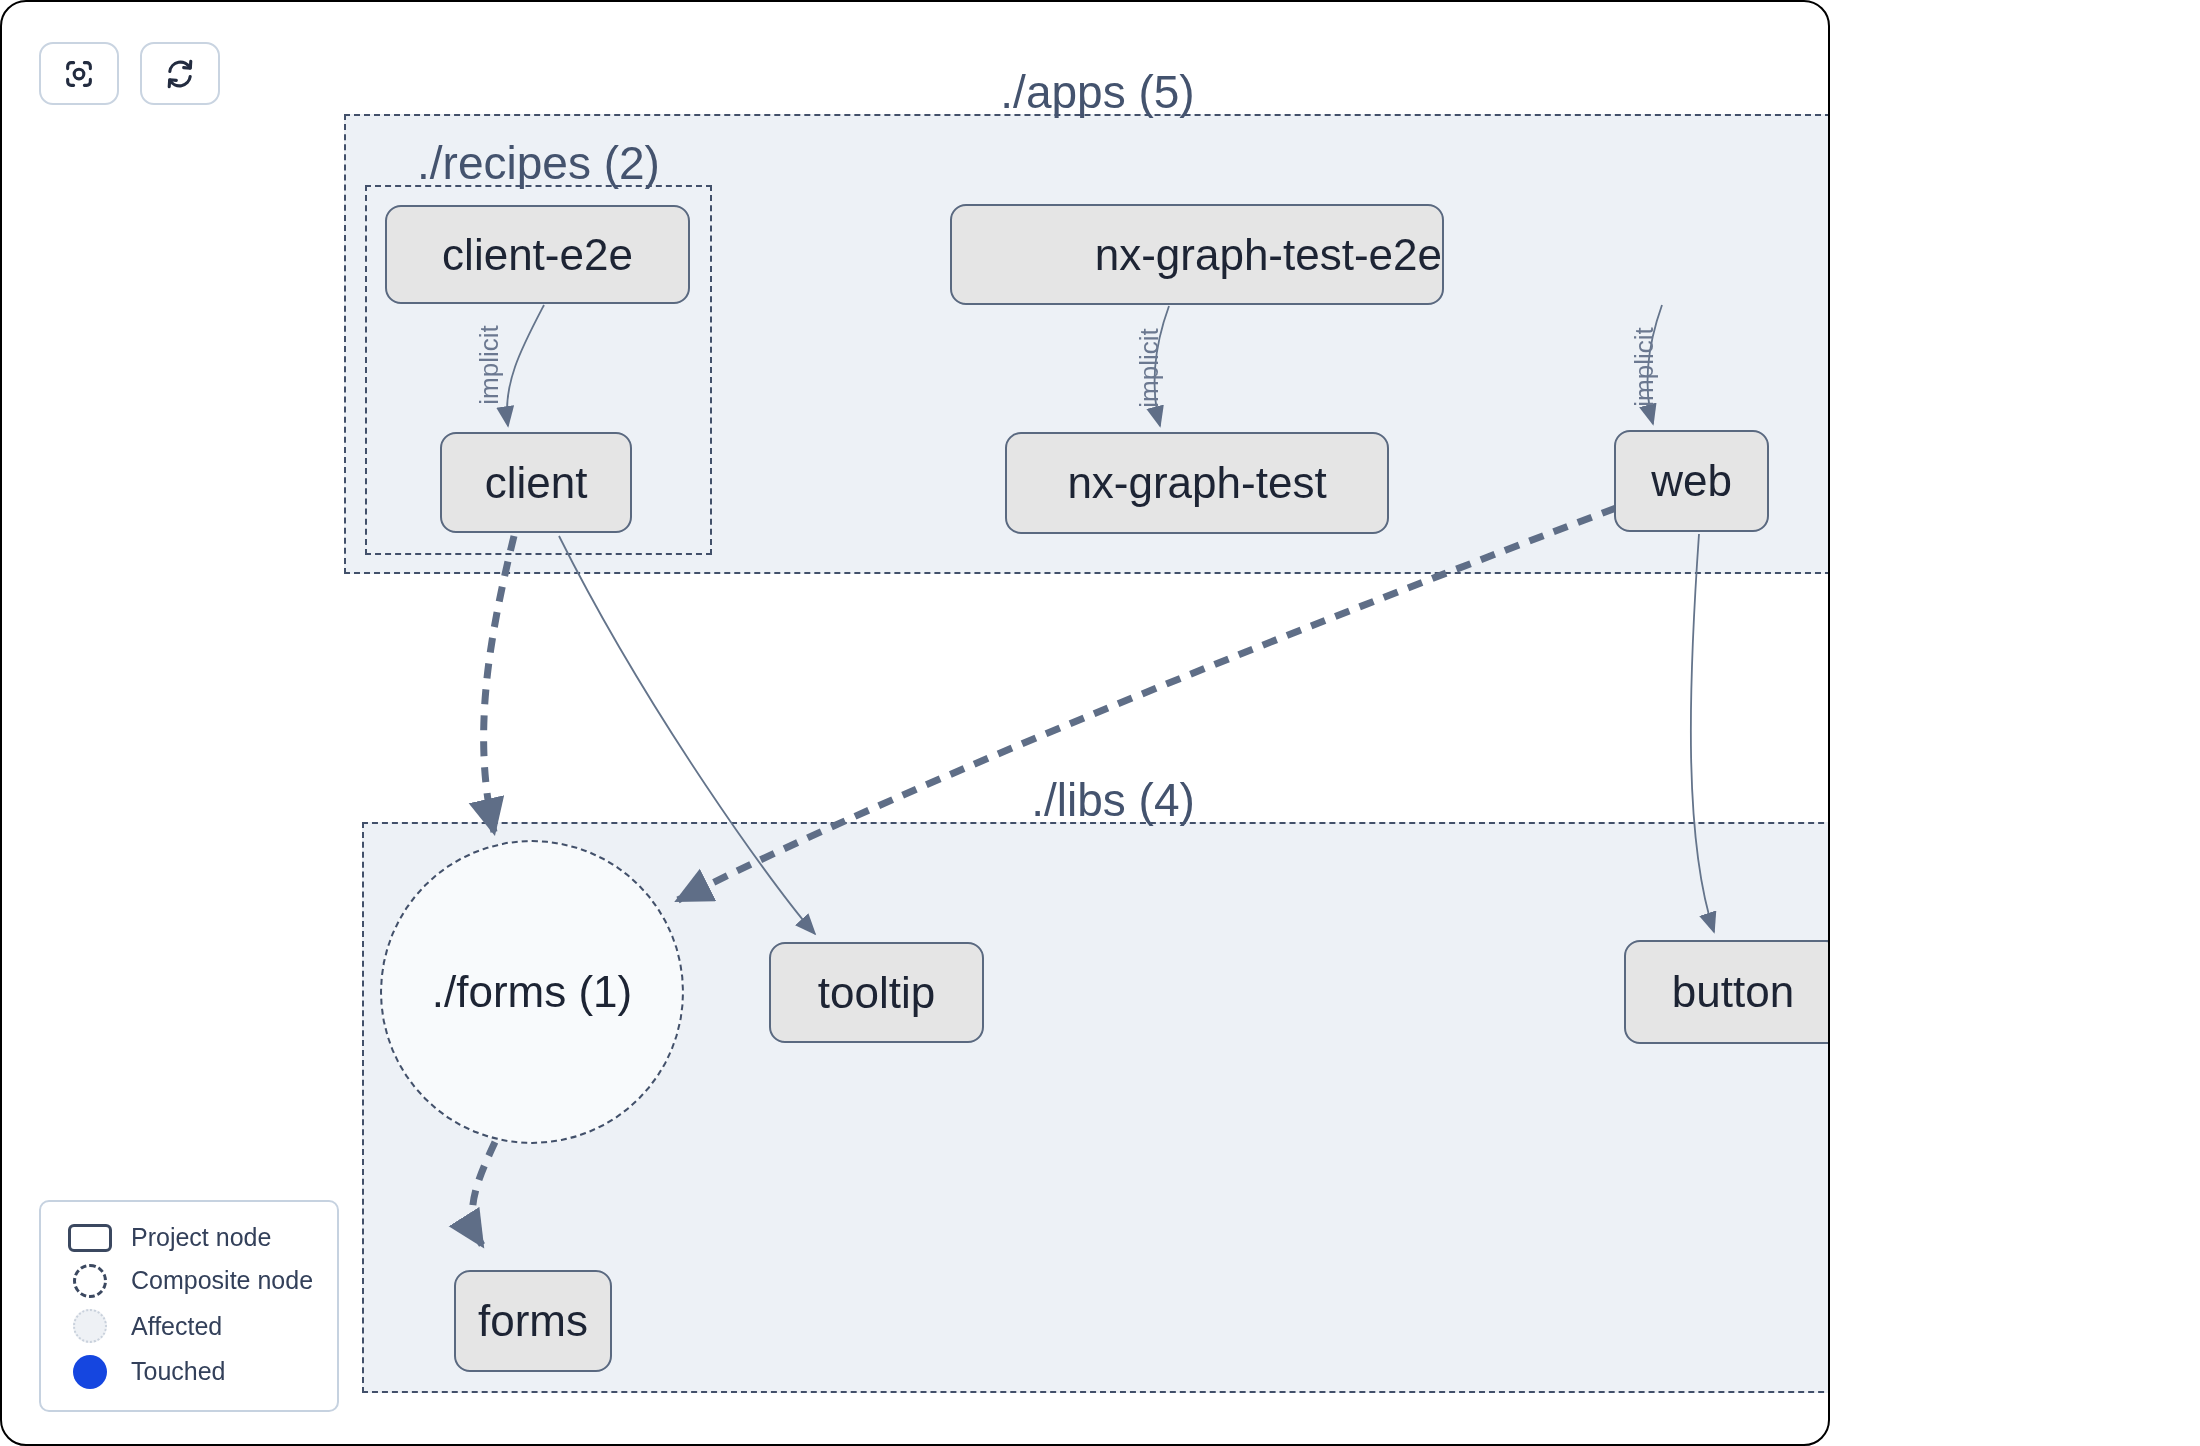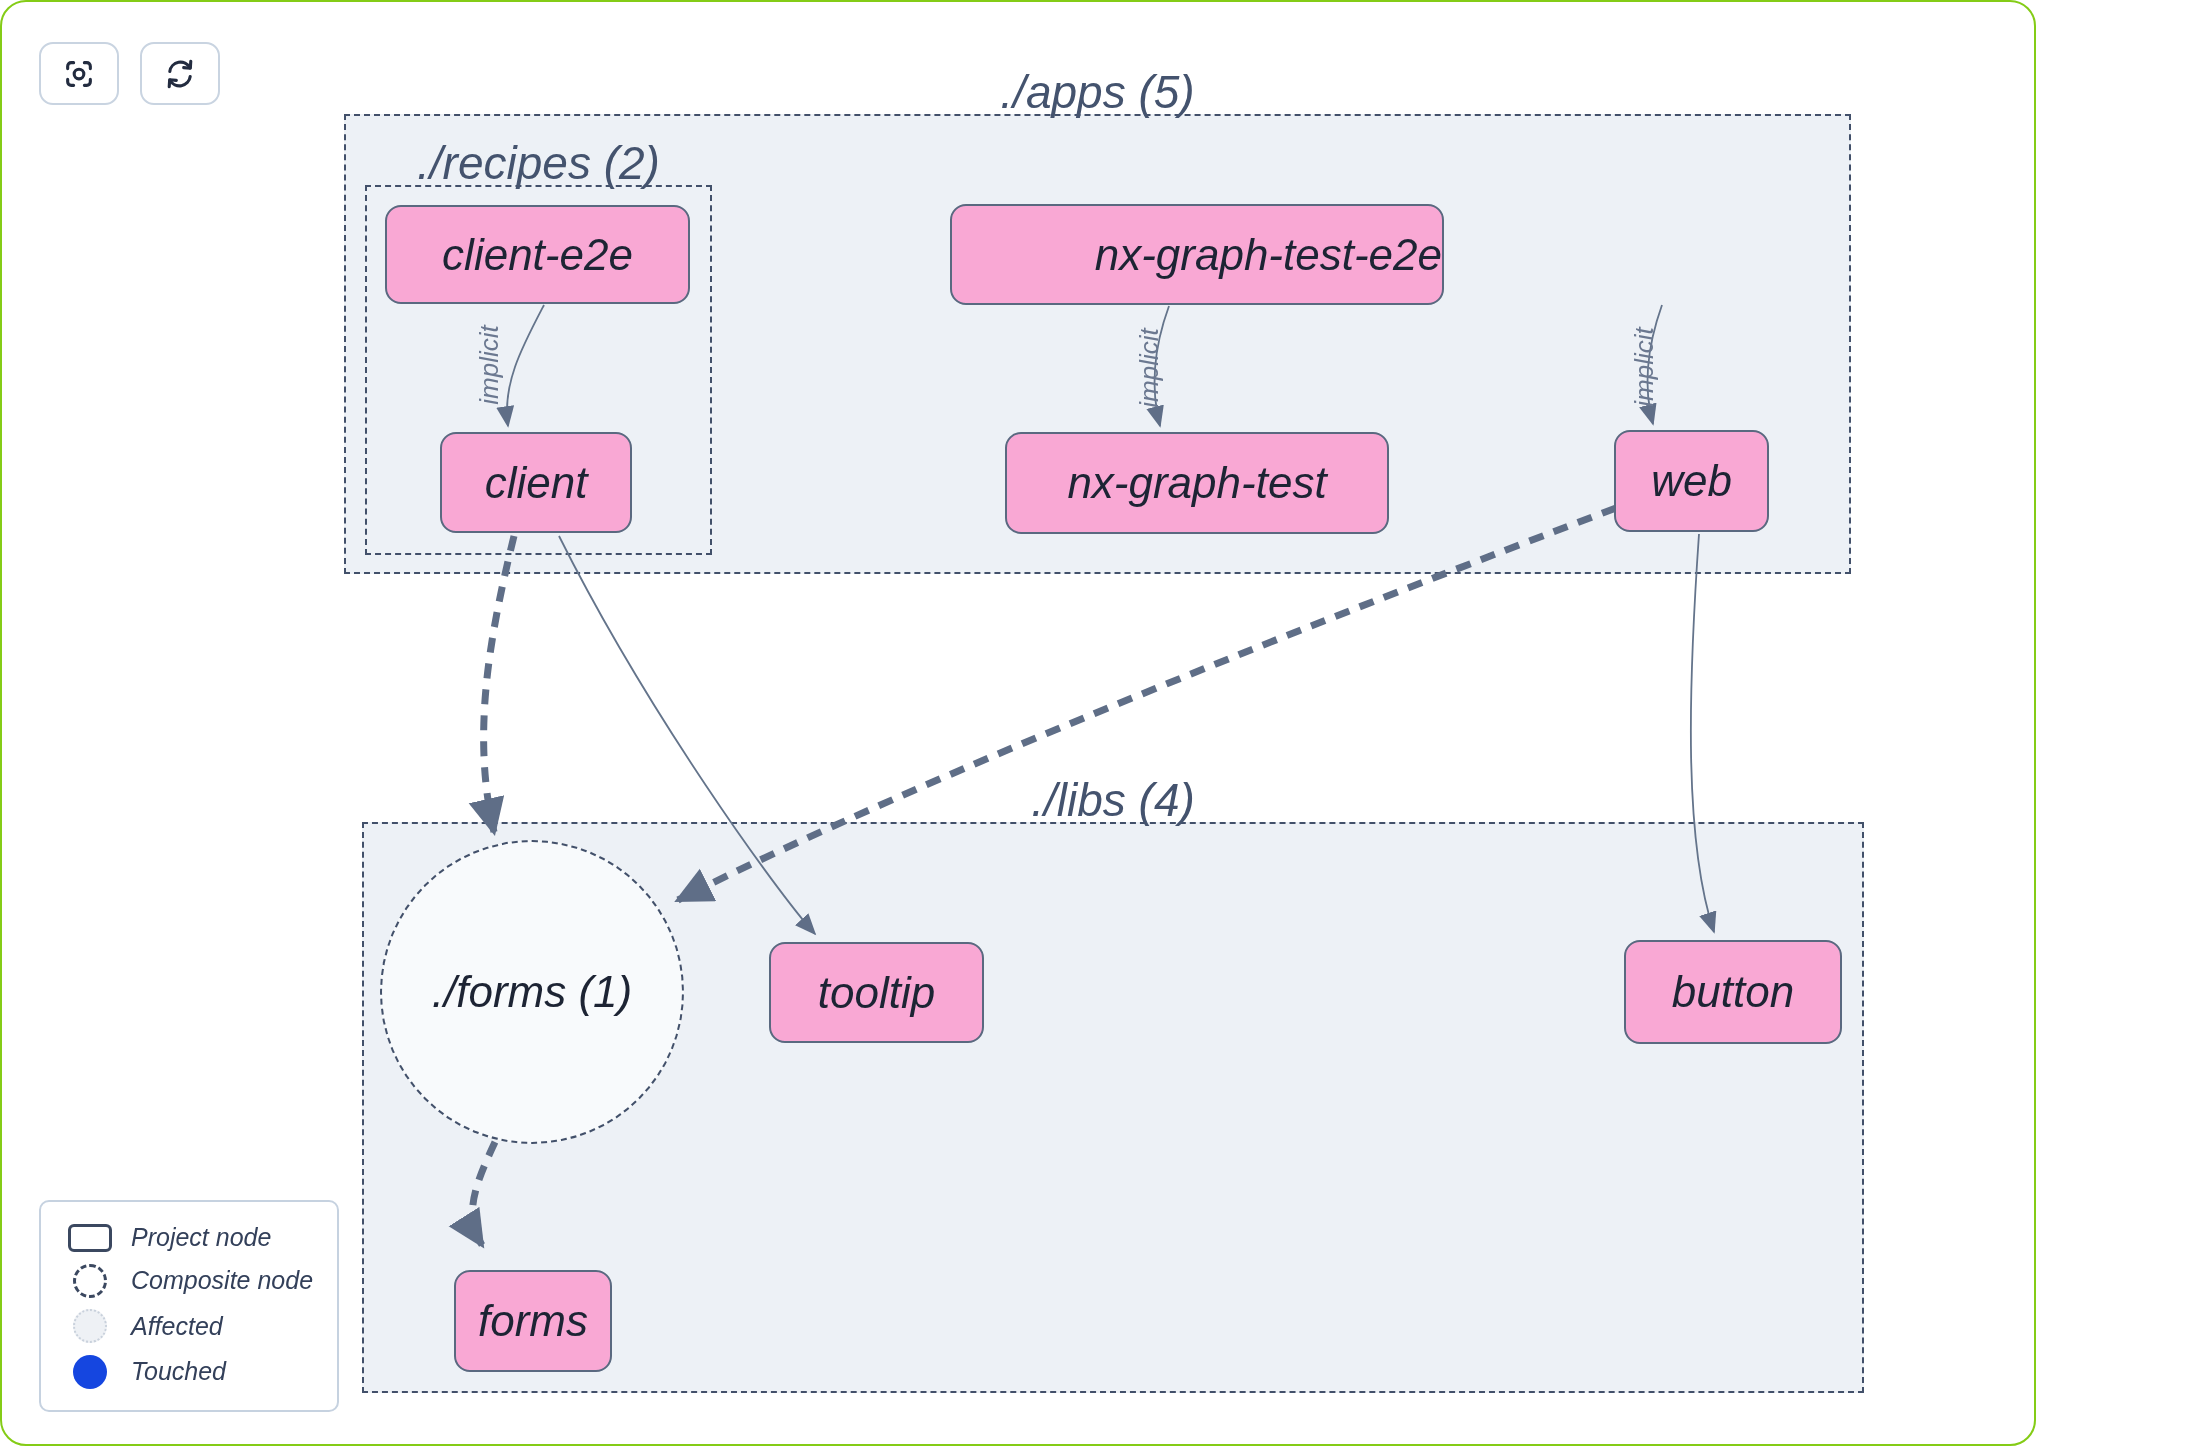--- a/index.html
+++ b/index.html
@@ -1,39 +1,39 @@
 <!DOCTYPE html>
 <html><head>
 <meta charset="utf-8">
 <style>
   html,body { margin:0; padding:0; background:#ffffff; font-family:"Liberation Sans", sans-serif; }
   .canvas {
-    position:relative; width:2036px; height:1446px; background:#ffffff;
-    border:2px solid #84cc16; border-radius:26px; overflow:hidden; box-sizing:border-box;font-style:italic;
+    position:relative; width:1830px; height:1446px; background:#ffffff;
+    border:2px solid #000000; border-radius:26px; overflow:hidden; box-sizing:border-box;
   }
 
   
   .group {
     position:absolute; background:#edf1f6; border:2.5px dashed #42506a; z-index:1;
   }
   .group-label {
     position:absolute; left:0; right:0; top:-52px; height:56px; line-height:56px;
     text-align:center; font-size:46px; color:#44536e; white-space:nowrap; z-index:2;
   }
 
   
   .composite {
     position:absolute; border-radius:50%; background:#f8fafc; border:2.5px dashed #42506a;
     display:flex; align-items:center; justify-content:center;
     font-size:44px; color:#1d2434; z-index:2; box-sizing:border-box;
   }
 
   
   .node {
-    position:absolute; background:#f9a8d4; border:2px solid #5a6980; border-radius:16px;
+    position:absolute; background:#e5e5e5; border:2px solid #5a6980; border-radius:16px;
     display:flex; align-items:center; justify-content:center;
     font-size:44px; color:#1d2434; z-index:5; box-sizing:border-box; white-space:nowrap;
   }
 
   
   svg.edges { position:absolute; left:0; top:0; z-index:4; pointer-events:none; }
 
   .edge-label {
     position:absolute; width:100px; height:30px; line-height:30px; text-align:center;
     font-size:26px; color:#6b7890; transform:rotate(-90deg); z-index:6; pointer-events:none;

